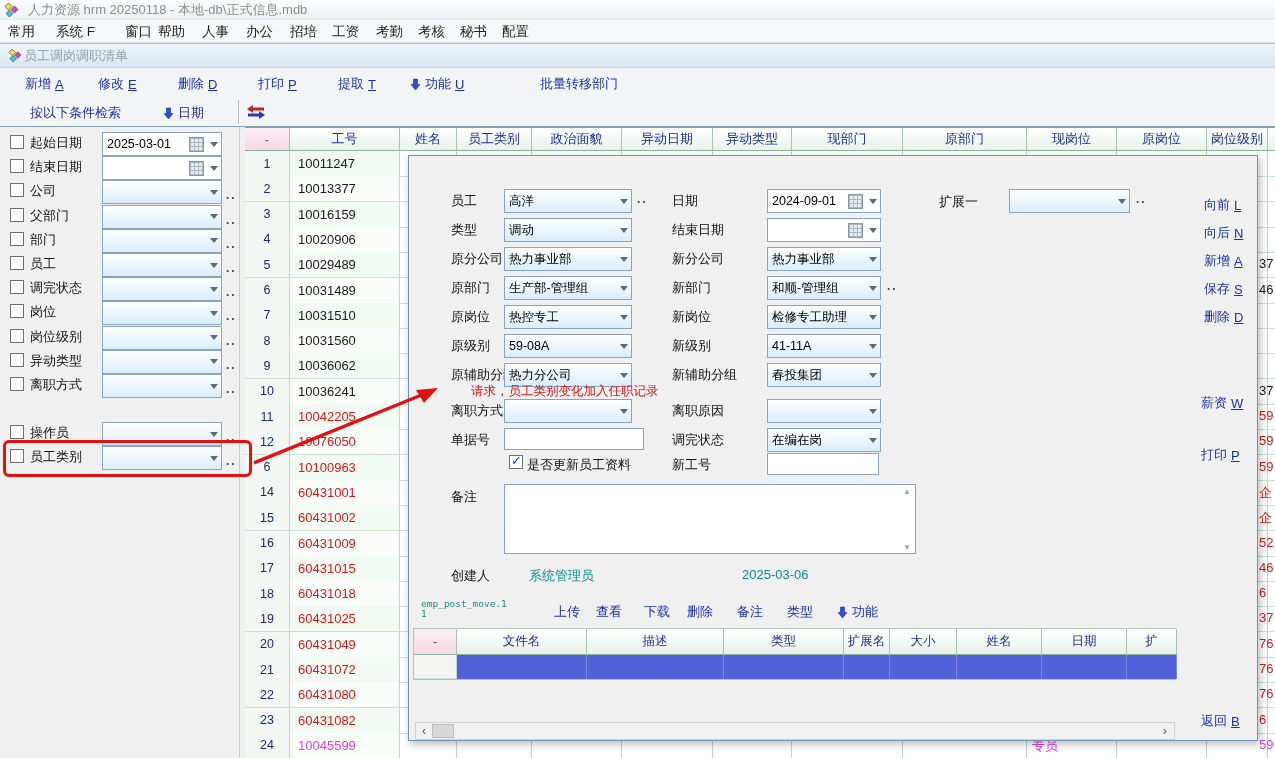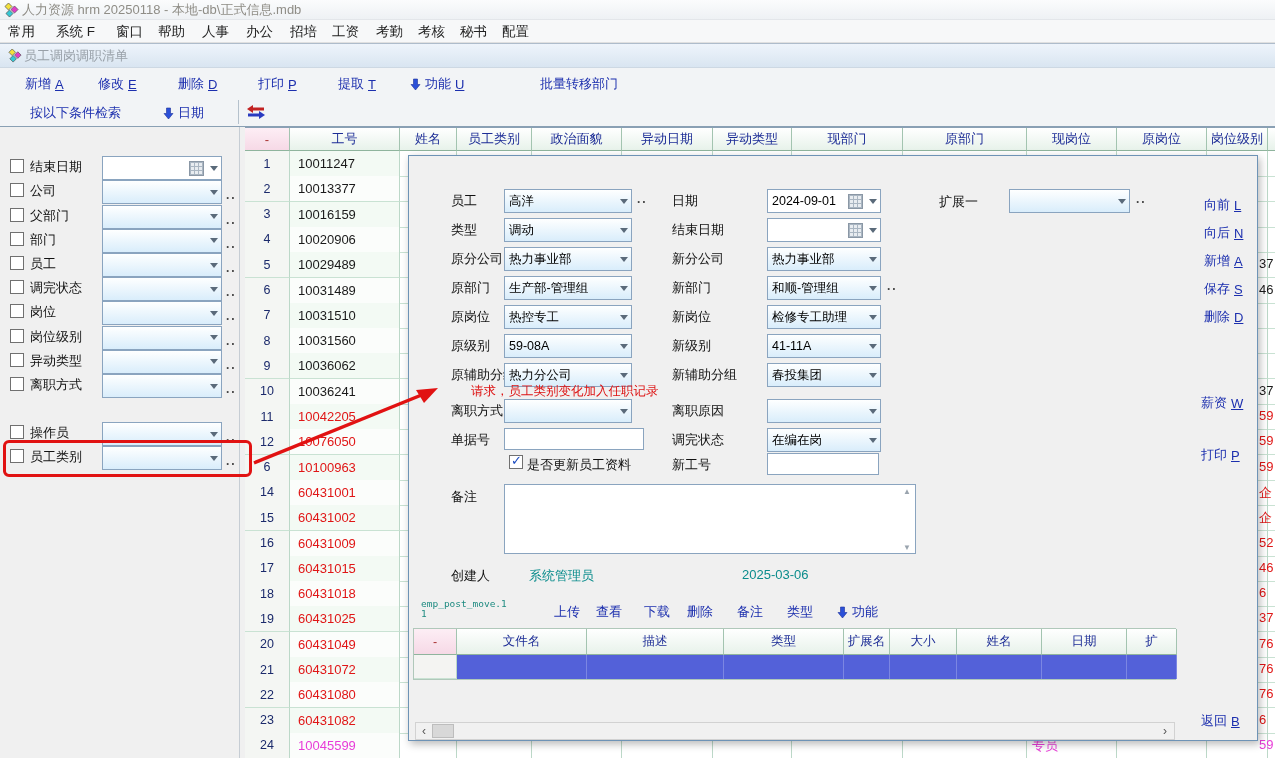--- a/index.html
+++ b/index.html
@@ -77,27 +77,27 @@
 <div class="abs" id="titlebar">
   <span class="abs" style="left:4px;top:3px">
     <svg width="15" height="15" viewBox="0 0 15 15">
         <g stroke="#555" stroke-width="0.7">
       <rect x="2" y="1" width="5" height="5" fill="#f3e13c" transform="rotate(45 4.5 3.5)"></rect>
       <rect x="8" y="4" width="5" height="5" fill="#e23cc8" transform="rotate(45 10.5 6.5)"></rect>
       <rect x="3" y="8" width="5" height="5" fill="#35c8d5" transform="rotate(45 5.5 10.5)"></rect>
     </g>
       </svg>
   </span>
-  <span id="win-title" style="margin-left:22px">人力资源 hrm 20250118 - 本地-db\正式信息.mdb</span>
+  <span id="win-title" style="margin-left:28px">人力资源 hrm 20250118 - 本地-db\正式信息.mdb</span>
 </div>
 
 <div class="abs" id="menubar">
     <span class="menu-item" style="left: 8px;">常用</span>
     <span class="menu-item" style="left: 56px;">系统 F</span>
-    <span class="menu-item" style="left: 116px; font-family: Liberation Mono, monospace;">窗口</span>
+    <span class="menu-item" style="left: 125px; font-family: Liberation Mono, monospace;">窗口</span>
     <span class="menu-item" style="left: 158px;">帮助</span>
     <span class="menu-item" style="left: 202px;">人事</span>
     <span class="menu-item" style="left: 246px;">办公</span>
     <span class="menu-item" style="left: 290px;">招培</span>
     <span class="menu-item" style="left: 332px;">工资</span>
     <span class="menu-item" style="left: 376px;">考勤</span>
     <span class="menu-item" style="left: 418px;">考核</span>
     <span class="menu-item" style="left: 460px;">秘书</span>
     <span class="menu-item" style="left: 502px;">配置</span>
   </div>
@@ -157,20 +157,29 @@
   <span class="vdiv" style="left:238px;top:2px;height:24px"></span>
   <span class="abs" style="left:247px;top:7px">
     <svg width="18" height="14" viewBox="0 0 18 14">
       <path d="M6 0 L6 2.5 L17 2.5 L17 5.5 L6 5.5 L6 8 L0 4 Z" fill="#c22222"></path>
       <path d="M12 6 L12 8.5 L1 8.5 L1 11.5 L12 11.5 L12 14 L18 10 Z" fill="#2a3ac0"></path>
     </svg>
   </span>
 </div>
 
 <div class="abs" id="filterpanel">
+    <div class="frow" style="top: 5px;">
+      <span class="cb"></span>
+      <span class="flabel">起始日期</span>
+      <div class="combo white" style="left: 102px; top: 0px; width: 118px;">
+        <span class="val">2025-03-01</span>
+        <span class="cal"></span>
+        <span class="chev"></span>
+      </div>
+    </div>
     <div class="frow" style="top: 29.2px;">
       <span class="cb"></span>
       <span class="flabel">结束日期</span>
       <div class="combo white" style="left: 102px; top: 0px; width: 118px;">
         <span class="val"></span>
         <span class="cal"></span>
         <span class="chev"></span>
       </div>
     </div>
     <div class="frow" style="top: 53.4px;">

